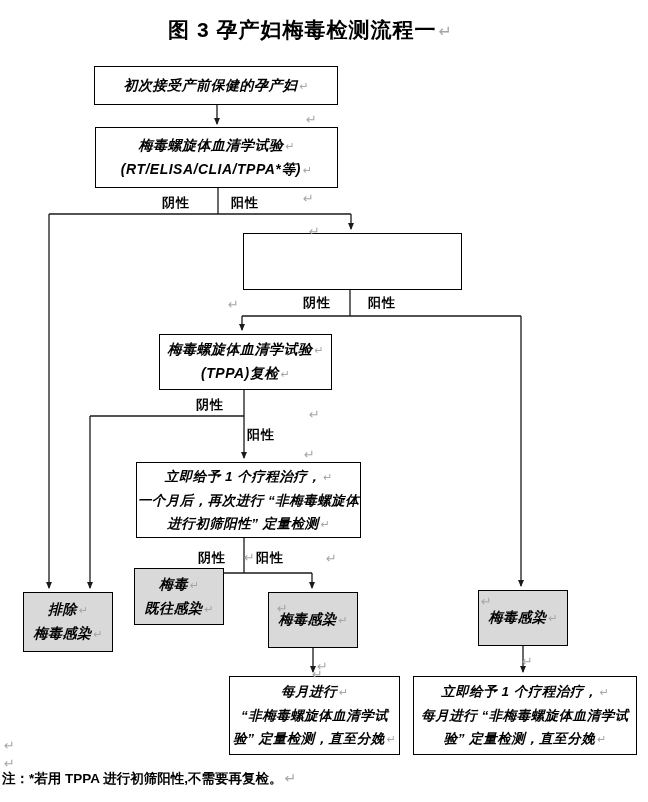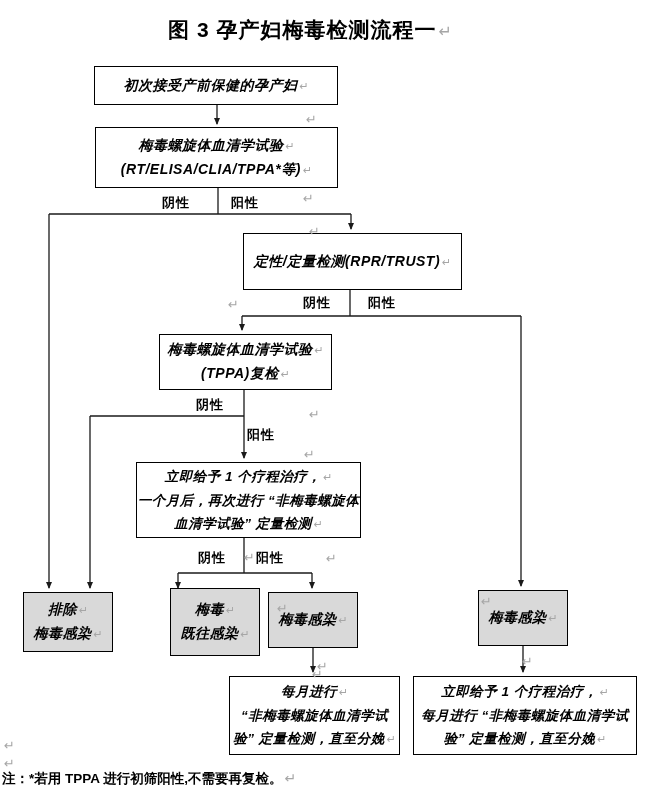--- a/index.html
+++ b/index.html
@@ -76,40 +76,39 @@
   <div class="node thin" style="left:94px;top:66px;width:244px;height:39px;">
     <span class="ln"><span>初次接受产前保健的孕产妇</span><span class="pm">↵</span></span>
   </div>
 
   <div class="node" style="left:95px;top:127px;width:243px;height:61px;">
     <span class="ln"><span>梅毒螺旋体血清学试验</span><span class="pm">↵</span></span>
     <span class="ln"><span>(RT/ELISA/CLIA/TPPA*等)</span><span class="pm">↵</span></span>
   </div>
 
   <div class="node" style="left:243px;top:233px;width:219px;height:57px;">
-    <span class="ln"><span>定性/定量检测(RPR/TRUST)</span><span class="pm">↵</span></span>
   </div>
 
   <div class="node" style="left:159px;top:334px;width:173px;height:56px;">
     <span class="ln"><span>梅毒螺旋体血清学试验</span><span class="pm">↵</span></span>
     <span class="ln"><span>(TPPA)复检</span><span class="pm">↵</span></span>
   </div>
 
   <div class="node" style="left:136px;top:462px;width:225px;height:76px;font-size:13.5px;">
     <span class="ln"><span>立即给予 1 个疗程治疗，</span><span class="pm">↵</span></span>
     <span class="ln"><span>一个月后，再次进行 “非梅毒螺旋体</span></span>
-    <span class="ln"><span>血清学试验” 定量检测</span><span class="pm">↵</span></span>
+    <span class="ln"><span>进行初筛阳性” 定量检测</span><span class="pm">↵</span></span>
   </div>
 
   <div class="node gray" style="left:23px;top:592px;width:90px;height:60px;">
     <span class="ln"><span>排除</span><span class="pm">↵</span></span>
     <span class="ln"><span>梅毒感染</span><span class="pm">↵</span></span>
   </div>
 
-  <div class="node gray" style="left:134px;top:588px;width:90px;height:68px;margin-left:36px;">
+  <div class="node gray" style="left:134px;top:568px;width:90px;height:57px;">
     <span class="ln"><span>梅毒</span><span class="pm">↵</span></span>
     <span class="ln"><span>既往感染</span><span class="pm">↵</span></span>
   </div>
 
   <div class="node gray" style="left:268px;top:592px;width:90px;height:56px;">
     <span class="ln"><span>梅毒感染</span><span class="pm">↵</span></span>
   </div>
 
   <div class="node gray" style="left:478px;top:590px;width:90px;height:56px;">
     <span class="ln"><span>梅毒感染</span><span class="pm">↵</span></span>

